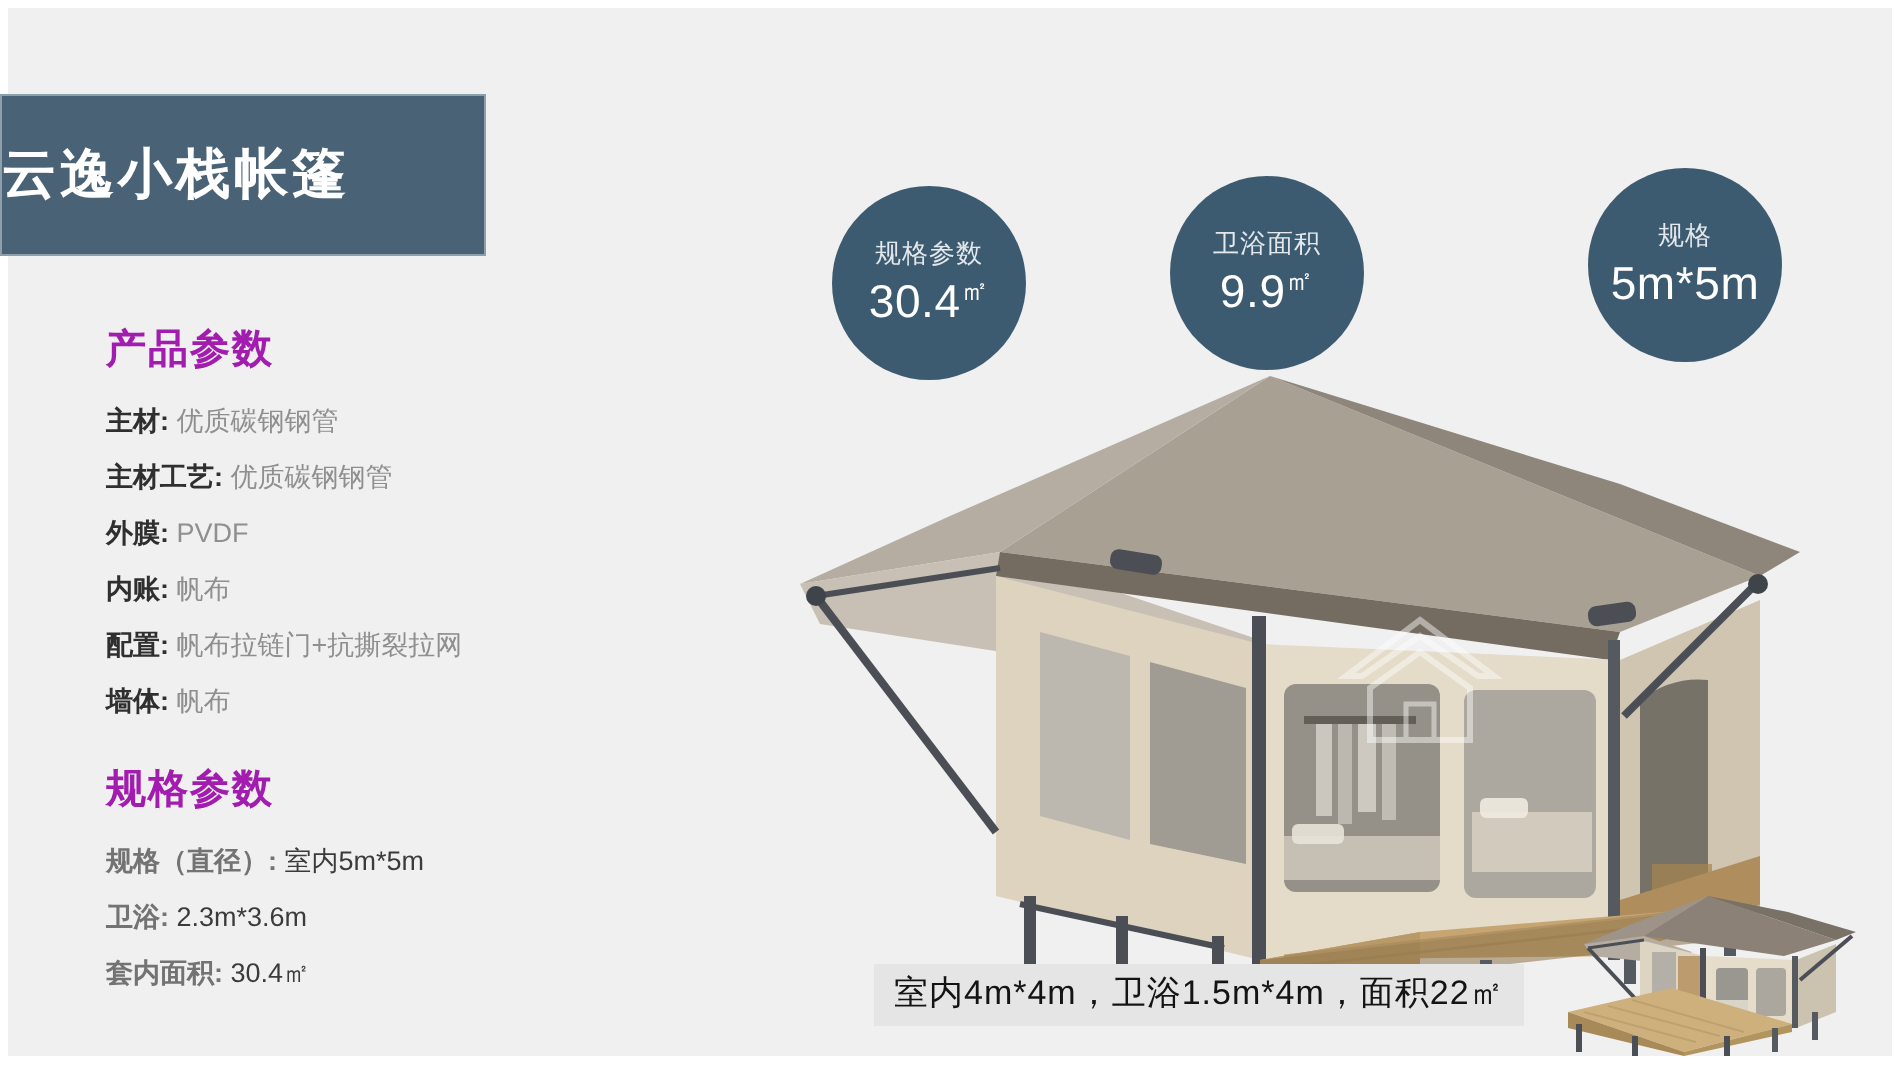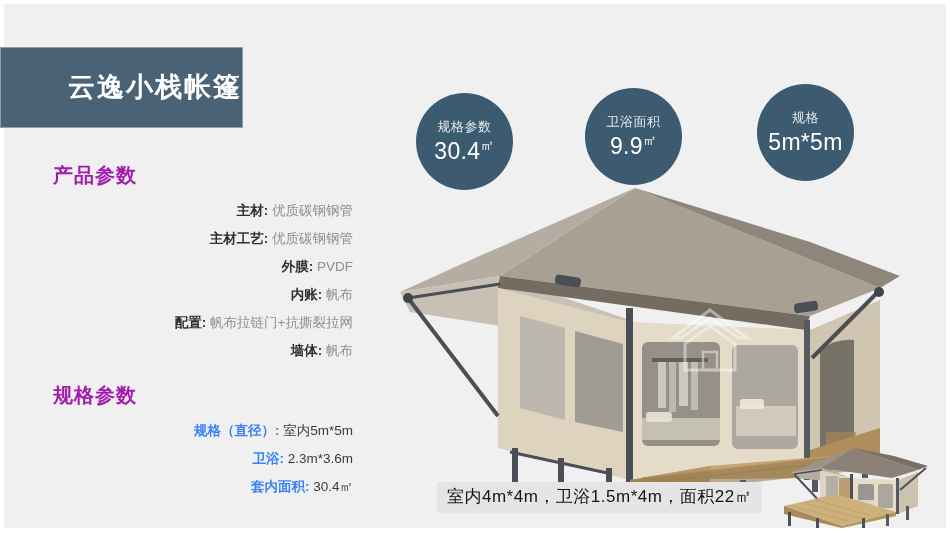--- a/index.html
+++ b/index.html
@@ -33,21 +33,21 @@
     position: absolute;
     left: 0;
     top: 47px;
     width: 243px;
     height: 81px;
     background: #4a6275;
     border: 1px solid #8d9fab;
     box-sizing: border-box;
     display: flex;
     align-items: center;
-    justify-content: flex-end;
+    justify-content: flex-start;
   }
   .title-banner .title-text {
     color: #ffffff;
     font-size: 27px;
     font-weight: bold;
     letter-spacing: 2px;
     line-height: 1;
     white-space: nowrap;
   }
 
@@ -67,35 +67,34 @@
     line-height: 1.2;
   }
   .section-head.second {
     margin-top: 18px;
   }
   .spec-row {
     font-size: 13.5px;
     line-height: 28px;
     white-space: nowrap;
     color: #8a8a8a;
-    text-align: right;
   }
   .spec-row .k {
     font-weight: bold;
     color: #2f2f2f;
   }
   .spec-row .v {
     color: #8f8f8f;
   }
   
   .spec-block-2 .spec-row .v {
     color: #3b3b3b;
   }
   .spec-block-2 .spec-row .k {
-    color: #3b82f6;
+    color: #737373;
   }
 
   
   .circle {
     position: absolute;
     width: 97px;
     height: 97px;
     border-radius: 50%;
     background: #3d5b70;
     display: flex;
@@ -118,21 +117,21 @@
     line-height: 1.05;
     letter-spacing: 0.3px;
     white-space: nowrap;
   }
   .circle .c-value .sup {
     font-size: 14px;
     vertical-align: super;
   }
   #circle-1 { left: 416px; top: 93px; }
   #circle-2 { left: 585px; top: 88px; }
-  #circle-3 { left: 757px; top: 84px; }
+  #circle-3 { left: 794px; top: 84px; }
 
   
   .caption-band {
     position: absolute;
     left: 437px;
     top: 482px;
     padding: 3px 10px 5px 10px;
     background: #e5e5e5;
     color: #141414;
     font-size: 17px;

